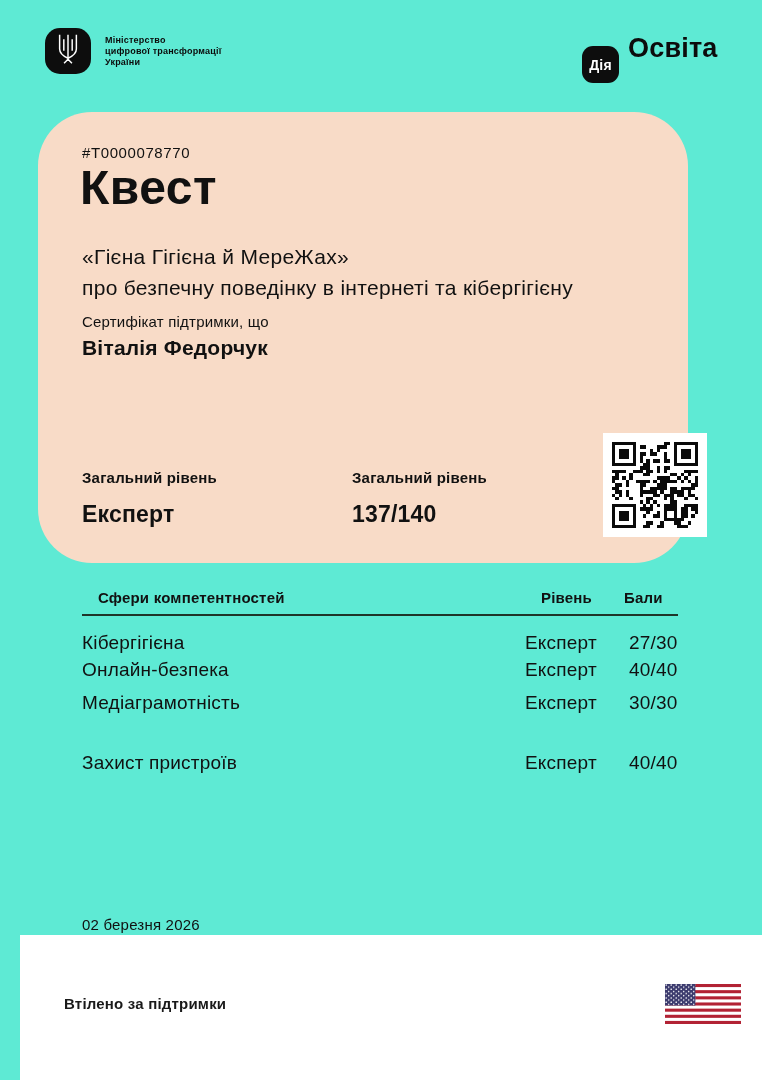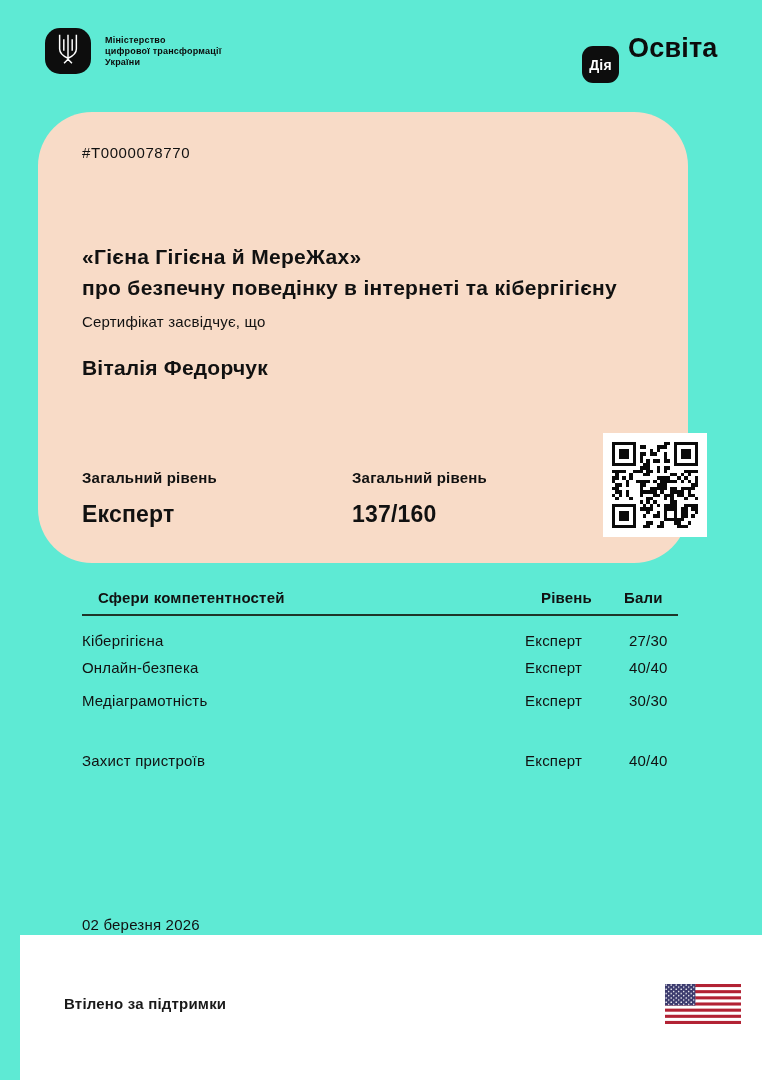--- a/index.html
+++ b/index.html
@@ -15,37 +15,37 @@
   .diia-badge{position:absolute;left:582px;top:30px;width:37px;height:37px;background:#0d0d0d;
         border-radius:11px;display:flex;align-items:center;justify-content:center;
         color:#fff;font-size:14px;font-weight:700;margin-top:16px;}
   .brand-name{position:absolute;left:628px;top:33px;font-size:27px;font-weight:700;color:#0c0c0c;}
 
   
   .card{position:absolute;left:38px;top:112px;width:650px;height:451px;
         background:#F8DBC7;border-radius:54px;}
   .cert-id{position:absolute;left:44px;top:32px;font-size:15px;font-weight:500;letter-spacing:.6px;}
   .cert-title{position:absolute;left:42px;top:48px;margin:0;font-size:48px;font-weight:700;letter-spacing:.5px;}
-  .course-line{position:absolute;left:44px;font-size:21px;font-weight:700;letter-spacing:.3px;text-align:right;}
+  .course-line{position:absolute;left:44px;font-size:21px;font-weight:400;letter-spacing:.3px;text-align:right;}
   .course-line.l1{top:133px;}
   .course-line.l2{top:164px;}
   .certifies{position:absolute;left:44px;top:201px;font-size:15px;font-weight:500;}
-  .recipient{position:absolute;left:44px;top:224px;font-size:21px;font-weight:700;margin-top:20px;}
+  .recipient{position:absolute;left:44px;top:224px;font-size:21px;font-weight:700;}
   .completion{position:absolute;left:44px;top:261px;font-size:15px;font-weight:500;line-height:21px;}
   .level-label{position:absolute;top:357px;font-size:15px;font-weight:600;}
   .level-value{position:absolute;top:389px;font-size:23px;font-weight:700;}
   .col-a{left:44px;} .col-b{left:314px;}
   .qr-box{position:absolute;left:565px;top:321px;width:104px;height:104px;background:#fff;
         display:flex;align-items:center;justify-content:center;}
   .qr-box svg{display:block;fill:#0a0a0a;}
 
   
   .tbl-head{position:absolute;top:589px;font-size:15px;font-weight:700;margin-left:16px;}
   .tbl-line{position:absolute;left:82px;top:614px;width:596px;height:2px;background:#1f3529;}
-  .tbl-cell{position:absolute;font-size:15px;font-weight:500;}
+  .tbl-cell{position:absolute;font-size:19px;font-weight:500;}
   .cx-area{left:82px;} .cx-level{left:525px;} .cx-score-h{left:608px;} .cx-score{left:629px;}
   .row0{top:632px;} .row1{top:659px;} .row2{top:686px;margin-top:6px;} .row3{top:752px;}
 
   .issue-date{position:absolute;left:82px;top:884px;font-size:15px;font-weight:500;margin-top:32px;}
 
   
   .footer{position:absolute;left:8px;top:935px;width:762px;height:145px;background:#ffffff;margin-left:12px;}
   .supported{position:absolute;left:44px;top:60px;font-size:15px;font-weight:600;color:#1a1a1a;}
   .flag{position:absolute;left:645px;top:49px;width:76px;height:40px;}
 </style>
@@ -73,29 +73,30 @@
     <div>України</div>
   </div>
 
   <div class="diia-badge">
     <span>Дія</span>
   </div>
   <div class="brand-name">Освіта</div>
 
   <section class="card">
     <div class="cert-id">#T0000078770</div>
+    <h1 class="cert-title">Квест</h1>
     <div class="course-line l1">«Гієна Гігієна й МереЖах»</div>
     <div class="course-line l2">про безпечну поведінку в інтернеті та кібергігієну</div>
-    <div class="certifies">Сертифікат засвідчує, що</div>
+    <div class="certifies">Сертифікат підтримки, що</div>
     <div class="recipient">Віталія Федорчук</div>
 
     <div class="level-label col-a">Загальний рівень</div>
     <div class="level-value col-a">Експерт</div>
     <div class="level-label col-b">Загальний рівень</div>
-    <div class="level-value col-b">137/160</div>
+    <div class="level-value col-b">137/140</div>
 
     <div class="qr-box">
         <svg width="86" height="86" viewBox="0 0 25 25" shape-rendering="crispEdges">
           <rect x="15" y="0" width="1" height="1"></rect>
           <rect x="16" y="0" width="1" height="1"></rect>
           <rect x="8" y="1" width="1" height="1"></rect>
           <rect x="9" y="1" width="1" height="1"></rect>
           <rect x="13" y="1" width="1" height="1"></rect>
           <rect x="14" y="1" width="1" height="1"></rect>
           <rect x="15" y="1" width="1" height="1"></rect>

